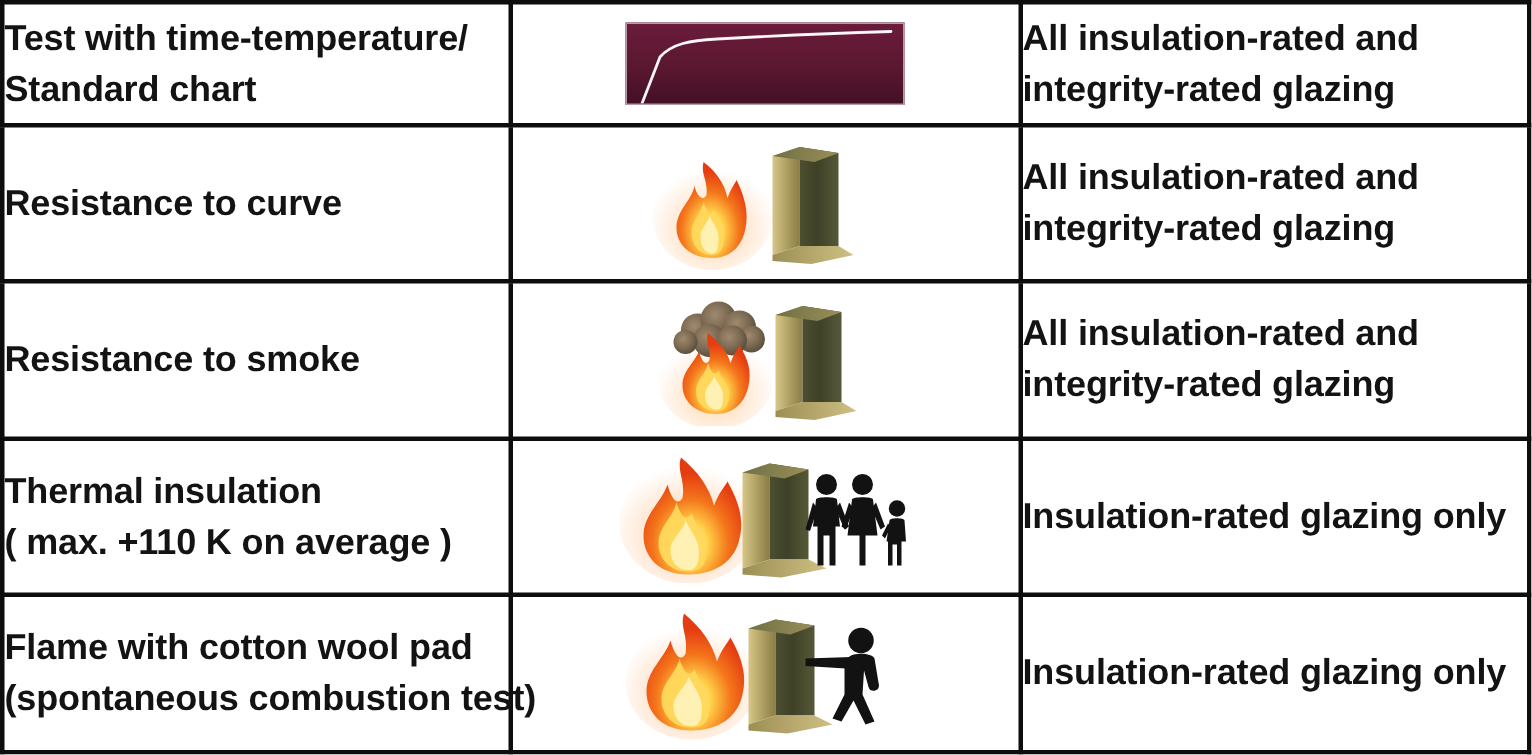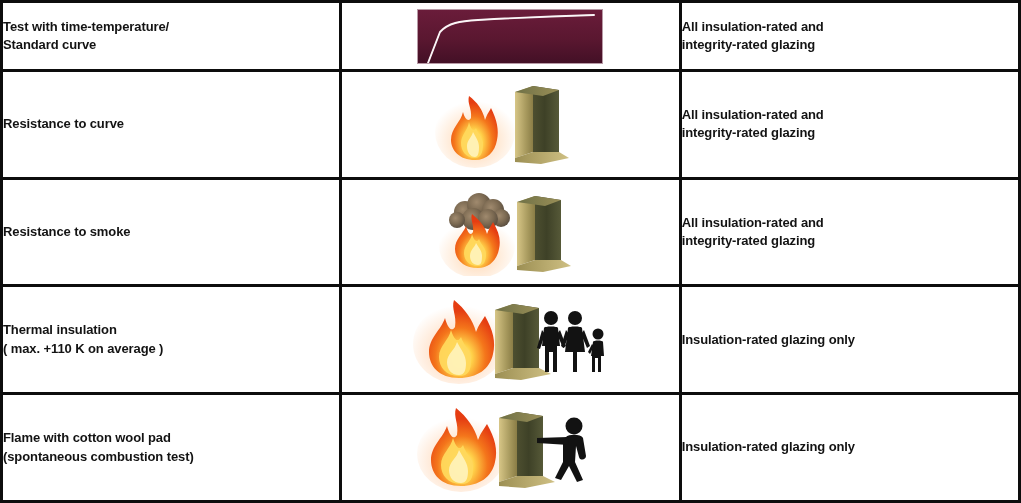--- a/index.html
+++ b/index.html
@@ -29,21 +29,21 @@
     background: #ffffff;
     vertical-align: middle;
     box-sizing: border-box;
   }
 
   .col-criterion { width: 374px; }
   .col-icon      { width: 263px; }
   .col-scope     { width: 384px; margin-left: 48px; }
 
   .cell-text {
-    font-size: 13px;
+    font-size: 24px;
     font-weight: bold;
     color: #131313;
     letter-spacing: -0.1px;
     line-height: 1.42;
     padding-left: 30px;
     padding-right: 10px;
   }
   .cell-text .line { display: block; white-space: nowrap; }
 
   .cell-scope { padding-left: 34px; }
@@ -88,21 +88,21 @@
 </head>
 <body>
 
 <table id="criteria-table">
   <caption class="sr">Fire resistance test criteria and glazing scope</caption>
   <tbody>
 
     <tr>
       <td class="col-criterion cell-text">
         <span class="line">Test with time-temperature/</span>
-        <span class="line">Standard curve</span>
+        <span class="line">Standard chart</span>
       </td>
       <td class="col-icon cell-icon">
         <div class="curve-chart">
           <svg width="184" height="53" viewBox="0 0 184 53">
             <defs>
               <linearGradient id="chartbg" x1="0" y1="0" x2="0" y2="1">
                 <stop offset="0%" stop-color="#6a1c3a"></stop>
                 <stop offset="55%" stop-color="#5a1730"></stop>
                 <stop offset="100%" stop-color="#431026"></stop>
               </linearGradient>

